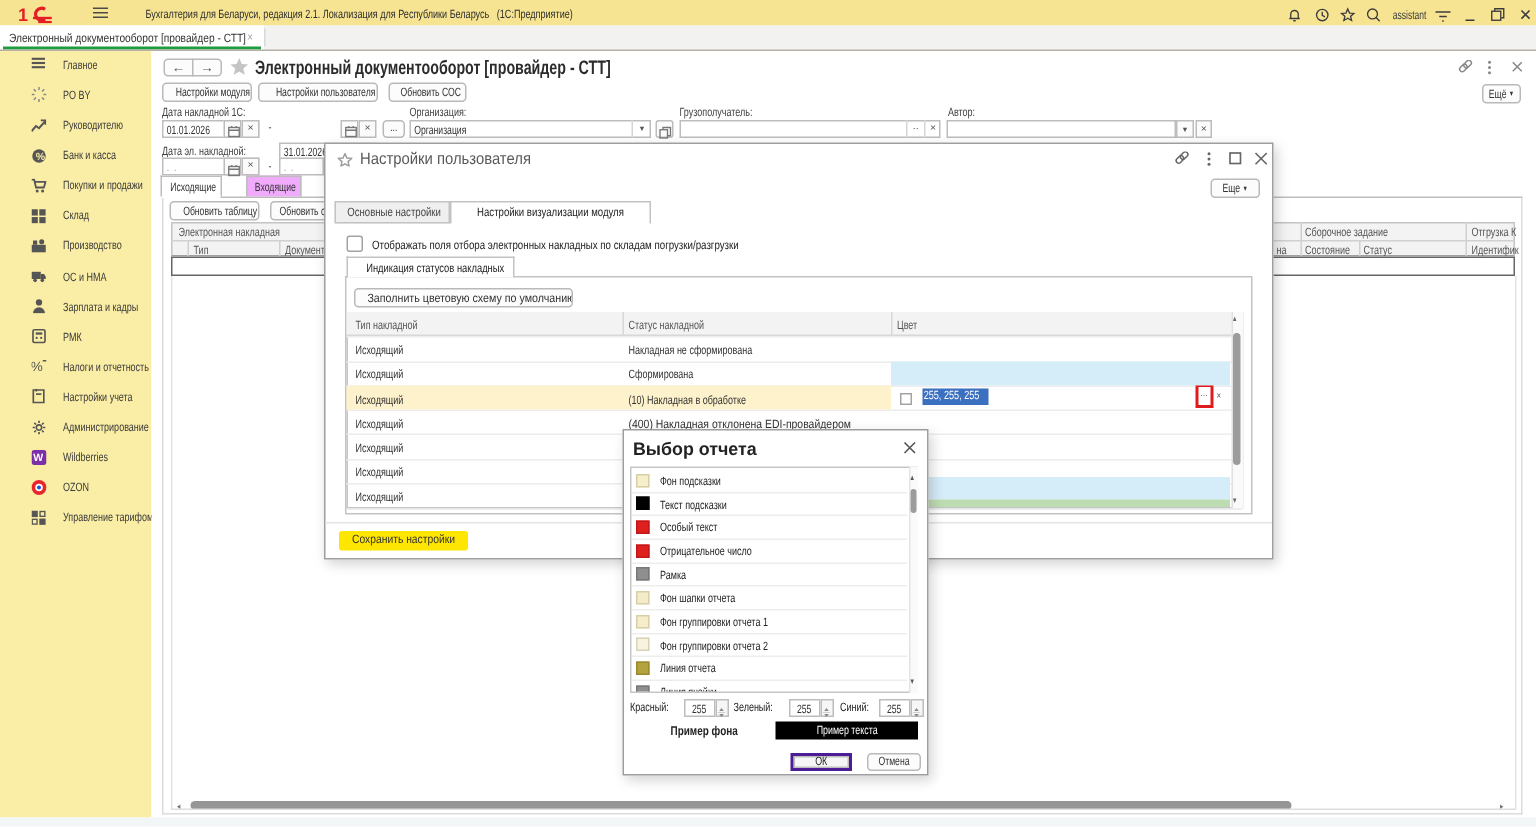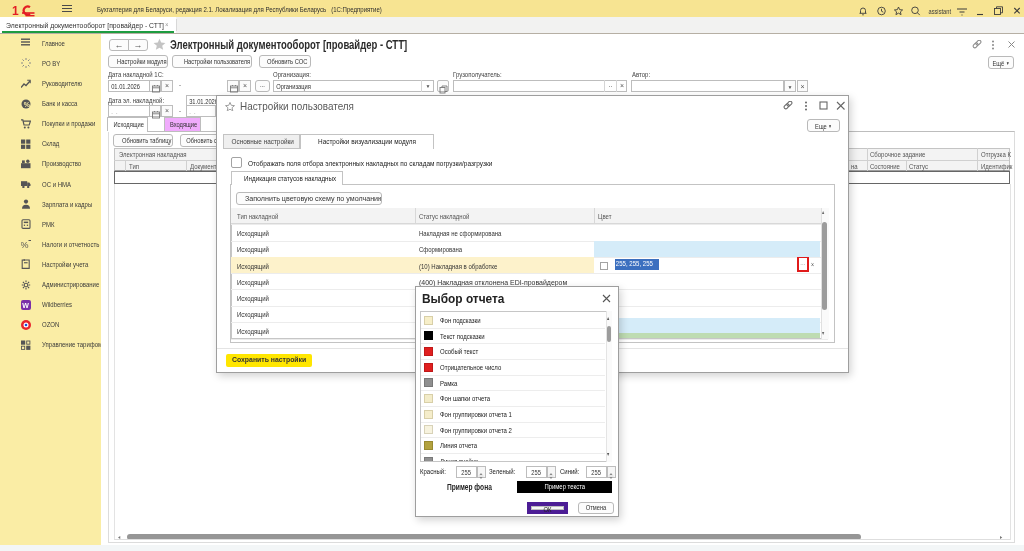--- a/index.html
+++ b/index.html
@@ -392,21 +392,21 @@
 <div class="abs" style="left:594px;top:241px;width:225.5px;height:16px;background:#d5ecf9"></div>
 <div class="abs" style="left:594px;top:318.3px;width:225.5px;height:14.7px;background:#d5ecf9"></div>
 <div class="abs" style="left:594px;top:333px;width:226px;height:4.5px;background:#bedcb2"></div>
 
 <div class="abs" style="left:820.5px;top:208px;width:8px;height:131px;background:#fafafa;border-left:1px solid #e0e0e0"></div>
 <div class="abs" style="left:821.5px;top:222px;width:5.5px;height:88px;background:#9c9c9c;border-radius:3px"></div>
 <div class="lbl" style="left:821.5px;top:207.5px;font-size:6px;color:#666">▴</div>
 <div class="lbl" style="left:821.5px;top:328.5px;font-size:6px;color:#666">▾</div>
 
 <div class="hline" style="left:217px;top:347.5px;width:631px;background:#e4e4e4"></div>
-<div class="abs" style="left:226px;top:354px;width:86px;height:12.5px;background:#ffe600;border-radius:2px;font-size:8px;font-weight:bold;color:#333;text-align:center;overflow:hidden">
+<div class="abs" style="left:226px;top:354px;width:86px;height:12.5px;background:#ffe600;border-radius:2px;font-size:8px;font-weight:normal;color:#333;text-align:center;overflow:hidden">
     <span style="display:block;white-space:nowrap;transform:scaleX(0.86);transform-origin:50% 0;line-height:12px">Сохранить настройки</span>
   </div>
 
 <div class="abs" style="left:414.5px;top:286px;width:204px;height:231px;background:#fff;border:1px solid #9e9e9e;box-shadow:2px 3px 8px rgba(0,0,0,0.18)"></div>
 <div class="abs" style="left:422px;top:292px;font-size:12px;font-weight:bold;color:#222;white-space:nowrap;transform:scaleX(0.99);transform-origin:0 0">Выбор отчета</div>
 <svg class="abs" style="left:602px;top:294px" width="9" height="9" viewBox="0 0 9 9">
     <path d="M1 1 l7 7 M8 1 l-7 7" stroke="#555" stroke-width="1.1"></path>
   </svg>
 <div class="abs" style="left:419.8px;top:310.5px;width:192.6px;height:151.5px;border:1px solid #c6c6c6;background:#fff"></div>
 <div class="abs" style="left:420.8px;top:311.5px;width:184.5px;height:149.5px;overflow:hidden">
@@ -471,18 +471,18 @@
 <div class="abs" style="left:607px;top:465.5px;width:8.5px;height:12px;border:1px solid #bdbdbd;background:#f6f6f6"><svg width="6" height="10" viewBox="0 0 6 10" style="margin:0 0.2px">
       <path d="M3 2 l1.5 2 h-3 z M3 8 l-1.5 -2 h3 z" fill="#888"></path>
       <path d="M0.5 5 h5" stroke="#d0d0d0" stroke-width="0.7"></path>
     </svg></div>
 
 <div class="abs" style="left:447px;top:482px;font-size:8.5px;font-weight:bold;color:#222;white-space:nowrap;transform:scaleX(0.78);transform-origin:0 0">Пример фона</div>
 <div class="abs" style="left:516.5px;top:480.8px;width:95.5px;height:12px;background:#000;text-align:center;overflow:hidden">
     <span style="display:block;white-space:nowrap;color:#fff;font-size:8px;line-height:12px;transform:scaleX(0.74);transform-origin:50% 0">Пример текста</span>
   </div>
 
-<div class="abs" style="left:527px;top:502px;width:41px;height:11.5px;border:4px solid #4c1d95;background:#f6f6f6;box-shadow:inset 0 0 0 1px #bdbdbd;font-size:8px;color:#222;text-align:center">
+<div class="abs" style="left:527px;top:502px;width:41px;height:11.5px;border:2px solid #4c1d95;background:#f6f6f6;box-shadow:inset 0 0 0 1px #bdbdbd;font-size:8px;color:#222;text-align:center">
     <span style="display:block;transform:scaleX(0.74);transform-origin:50% 0;line-height:7px">ОК</span>
   </div>
 <div class="btn" style="left:577.5px;top:502px;width:36px;height:11.5px">
     <span style="line-height:10px">Отмена</span>
   </div>
 
 </body></html>

